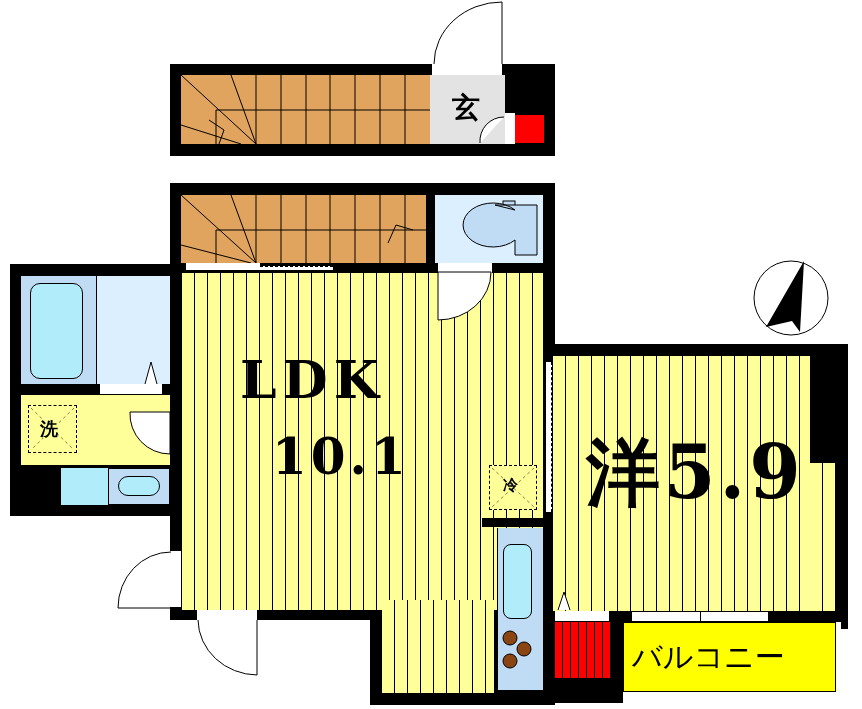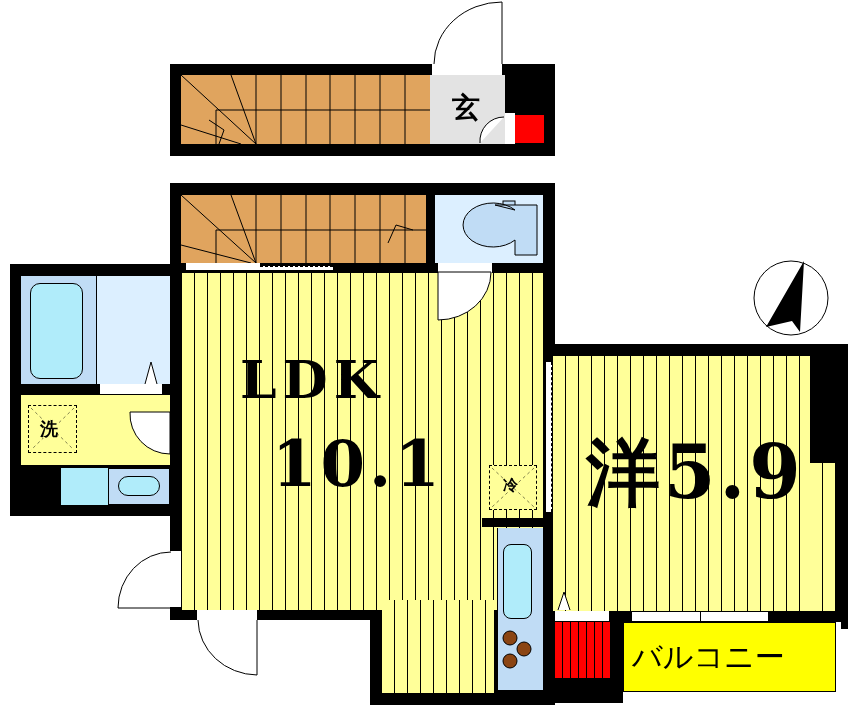--- a/index.html
+++ b/index.html
@@ -111,21 +111,21 @@
 
 <div class="abs white" style="left:186px;top:263px;width:74px;height:8px;border-bottom:1px solid #000;"></div>
 <div class="abs" style="left:260px;top:266px;width:73px;height:5px;background:#fff;border-top:1px dashed #000;border-bottom:1px solid #000;"></div>
 
 <div class="abs white" style="left:438px;top:263px;width:54px;height:10px;"></div>
 <svg style="left:437px;top:272px;" width="55" height="50">
   <path d="M1,0 L54,0 A53,48 0 0 1 1,48 Z" fill="#fff" stroke="#000" stroke-width="1"></path>
 </svg>
 
 <div class="abs label" style="left:240px;top:354px;font-size:52px;letter-spacing:6px;">LDK</div>
-<div class="abs label" style="left:272px;top:432px;font-size:64px;letter-spacing:4px;">10.1</div>
+<div class="abs label" style="left:272px;top:432px;font-size:50px;letter-spacing:4px;">10.1</div>
 
 <div class="abs" style="left:489px;top:465px;width:48px;height:45px;border:1px dashed #000;background:#ffff99;"></div>
 <svg style="left:489px;top:465px;" width="48" height="45">
   <line x1="3" y1="3" x2="45" y2="42" stroke="#000" stroke-width="0.5" stroke-dasharray="3,3"></line>
   <line x1="45" y1="3" x2="3" y2="42" stroke="#000" stroke-width="0.5" stroke-dasharray="3,3"></line>
 </svg>
 <div class="abs label" style="left:503px;top:478px;font-size:15px;">冷</div>
 
 <div class="abs wall" style="left:482px;top:518px;width:62px;height:9px;"></div>
 

